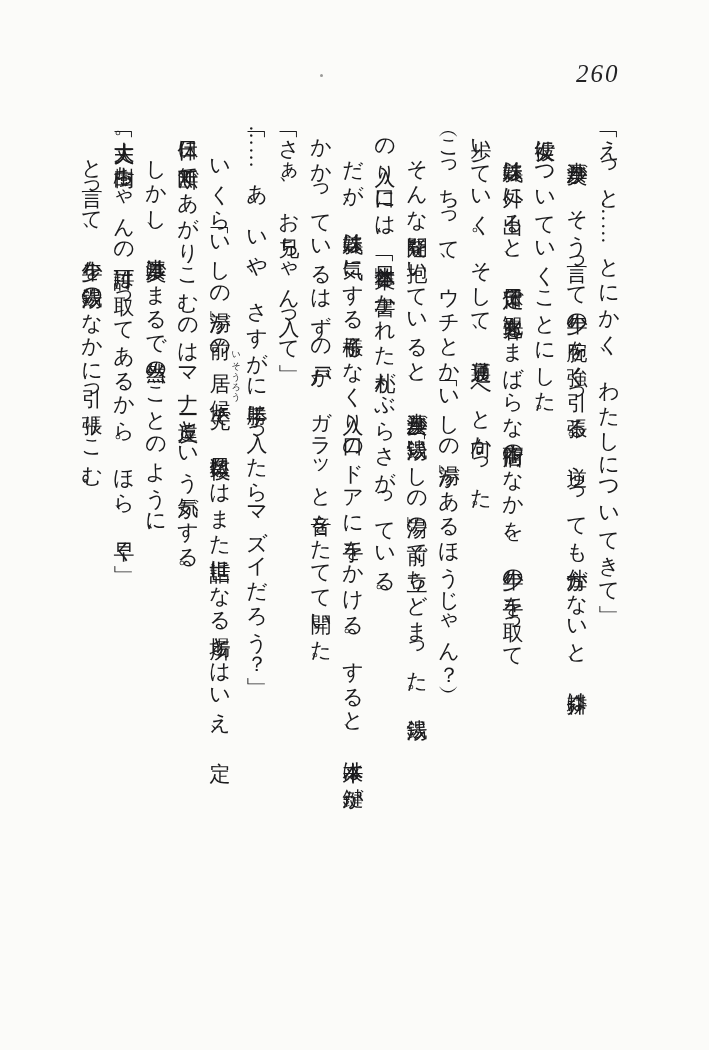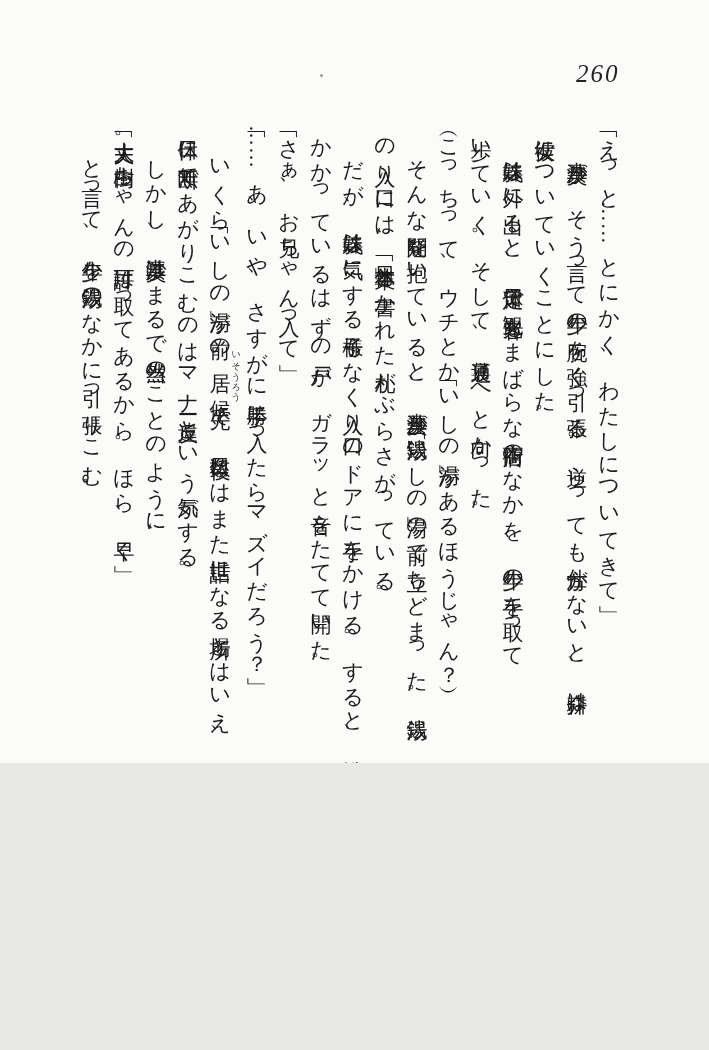--- a/index.html
+++ b/index.html
@@ -3,21 +3,21 @@
 <meta charset="utf-8">
 <style>
   html, body {
     margin: 0;
     padding: 0;
     background: #e8e8e6;
   }
   .page {
     position: relative;
     width: 709px;
-    height: 763px;
+    height: 1050px;
     margin: 0 auto;
     background: #fbfbf9;
     font-family: "Liberation Serif", "DejaVu Serif", serif;
     color: #1b1b1d;
     overflow: hidden;
   }
   .page-number {
     position: absolute;
     top: 60px;
     left: 576px;

